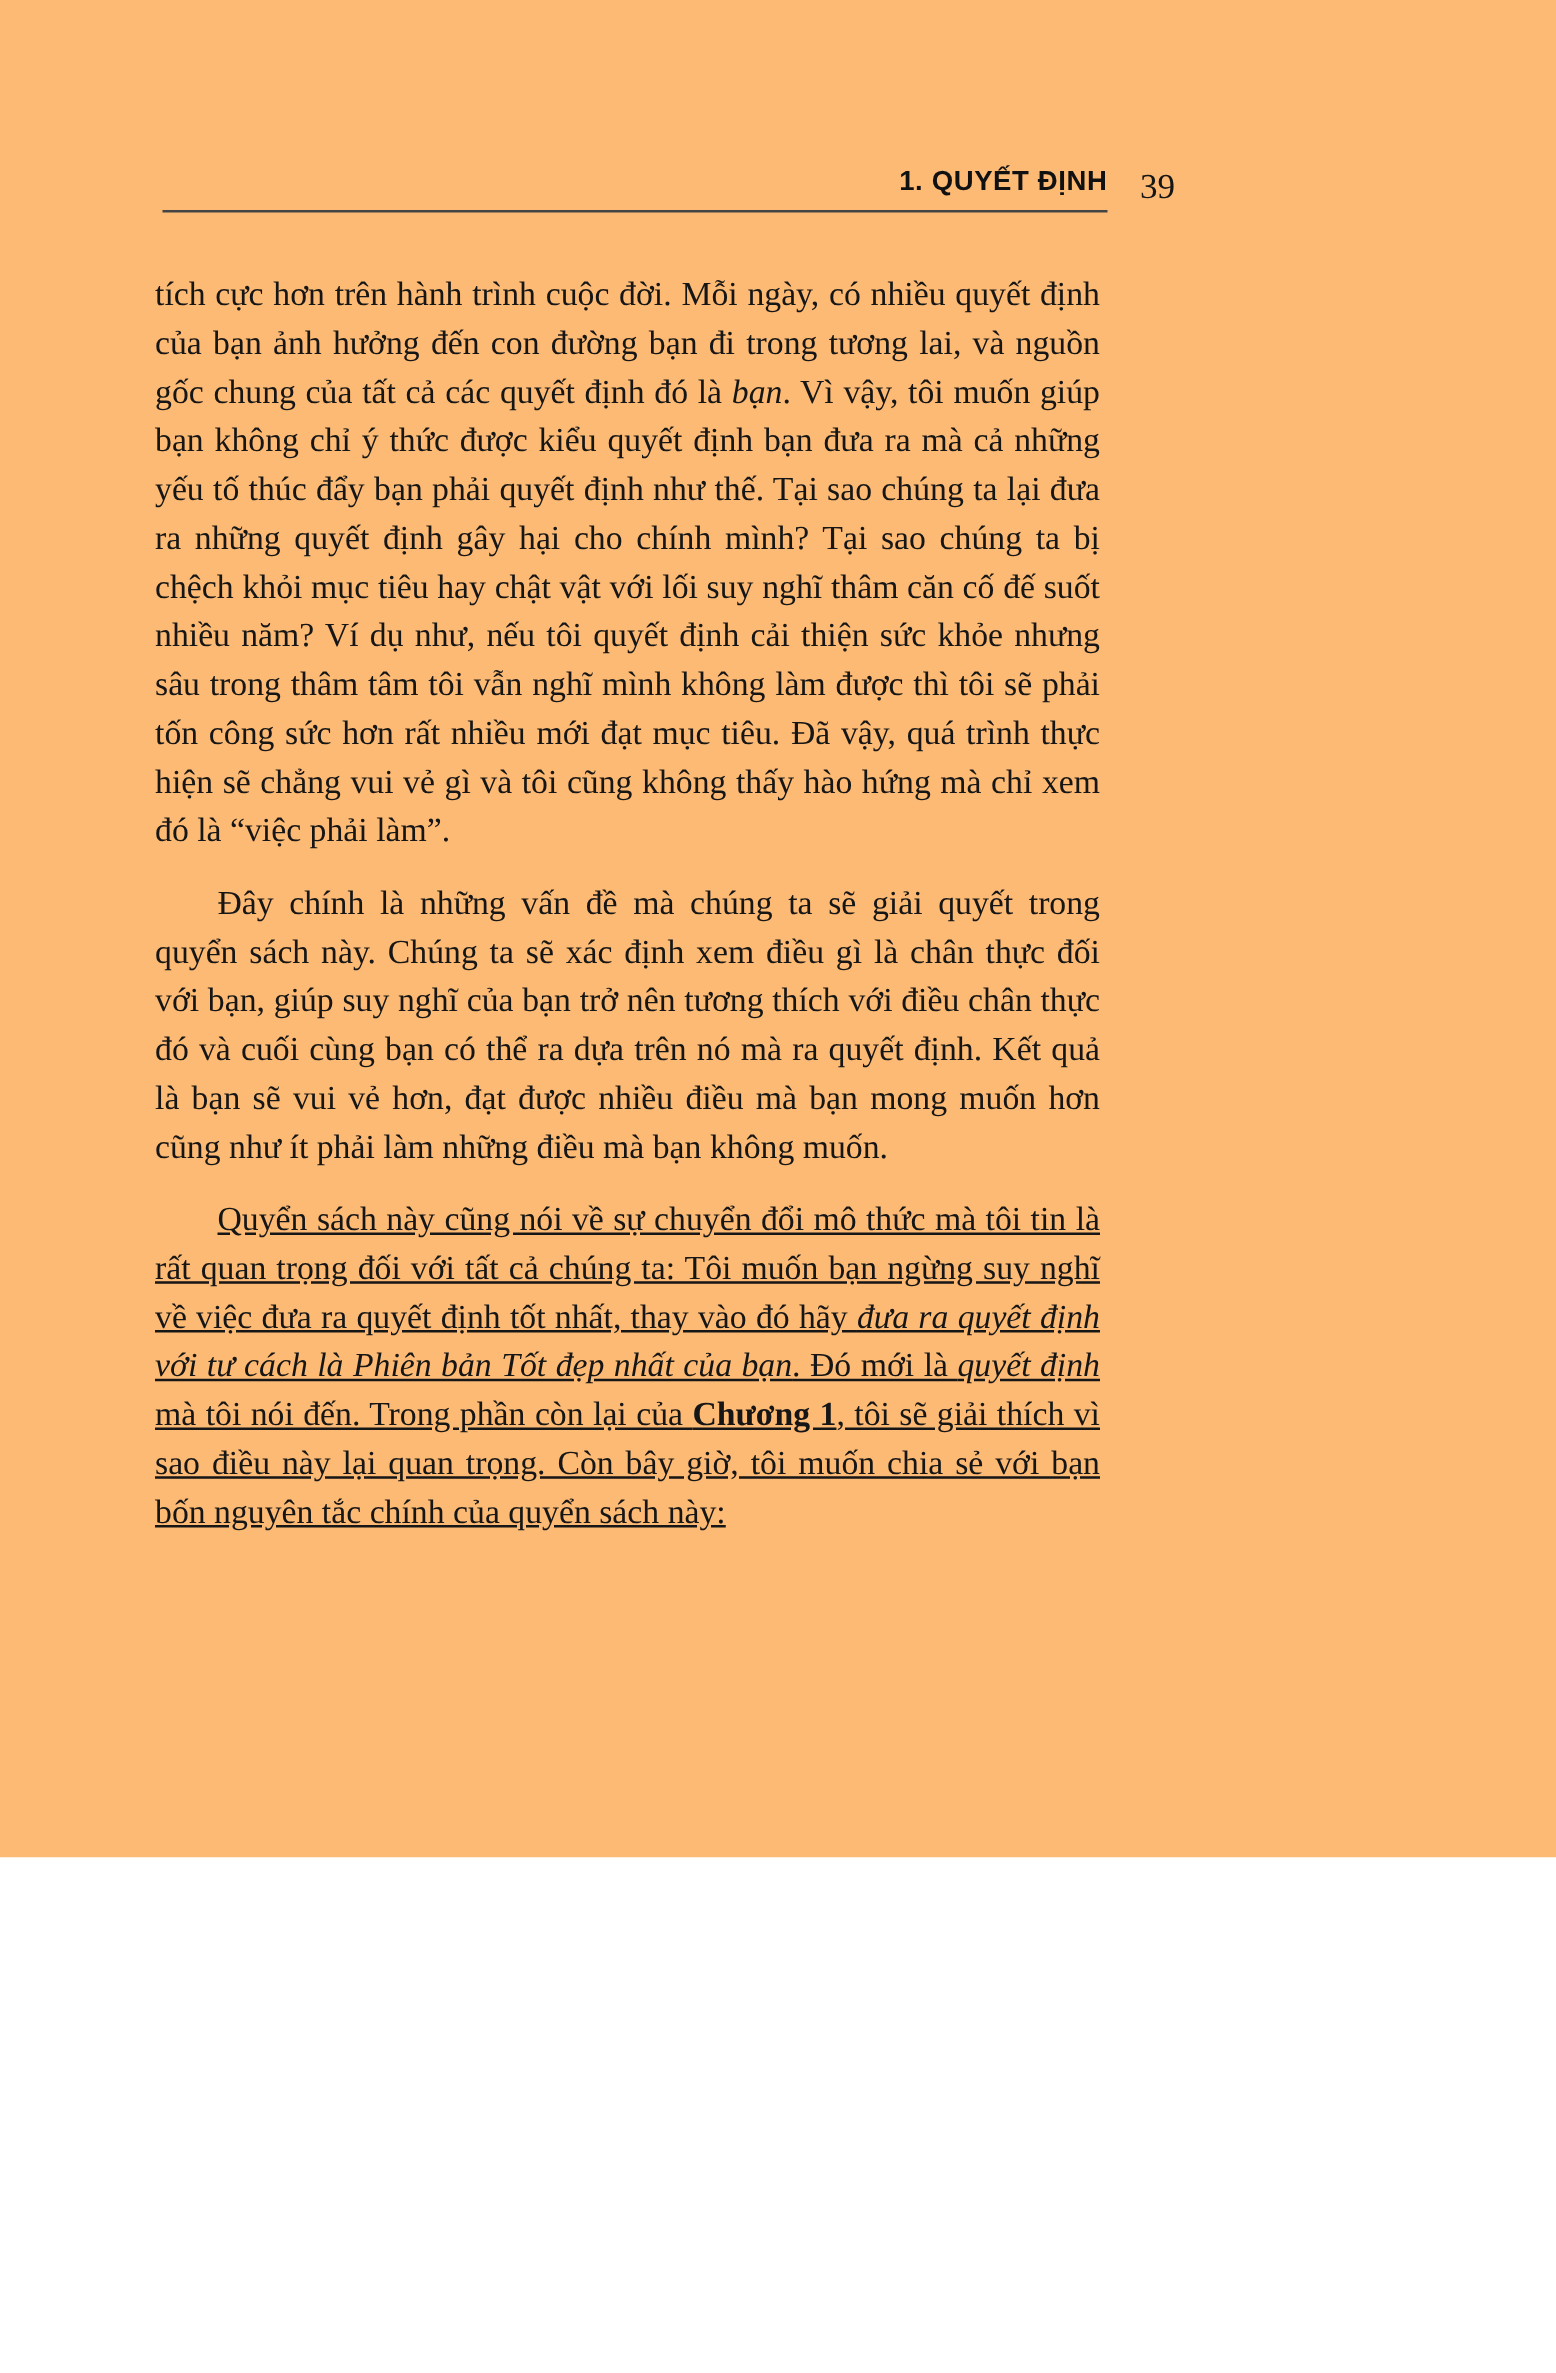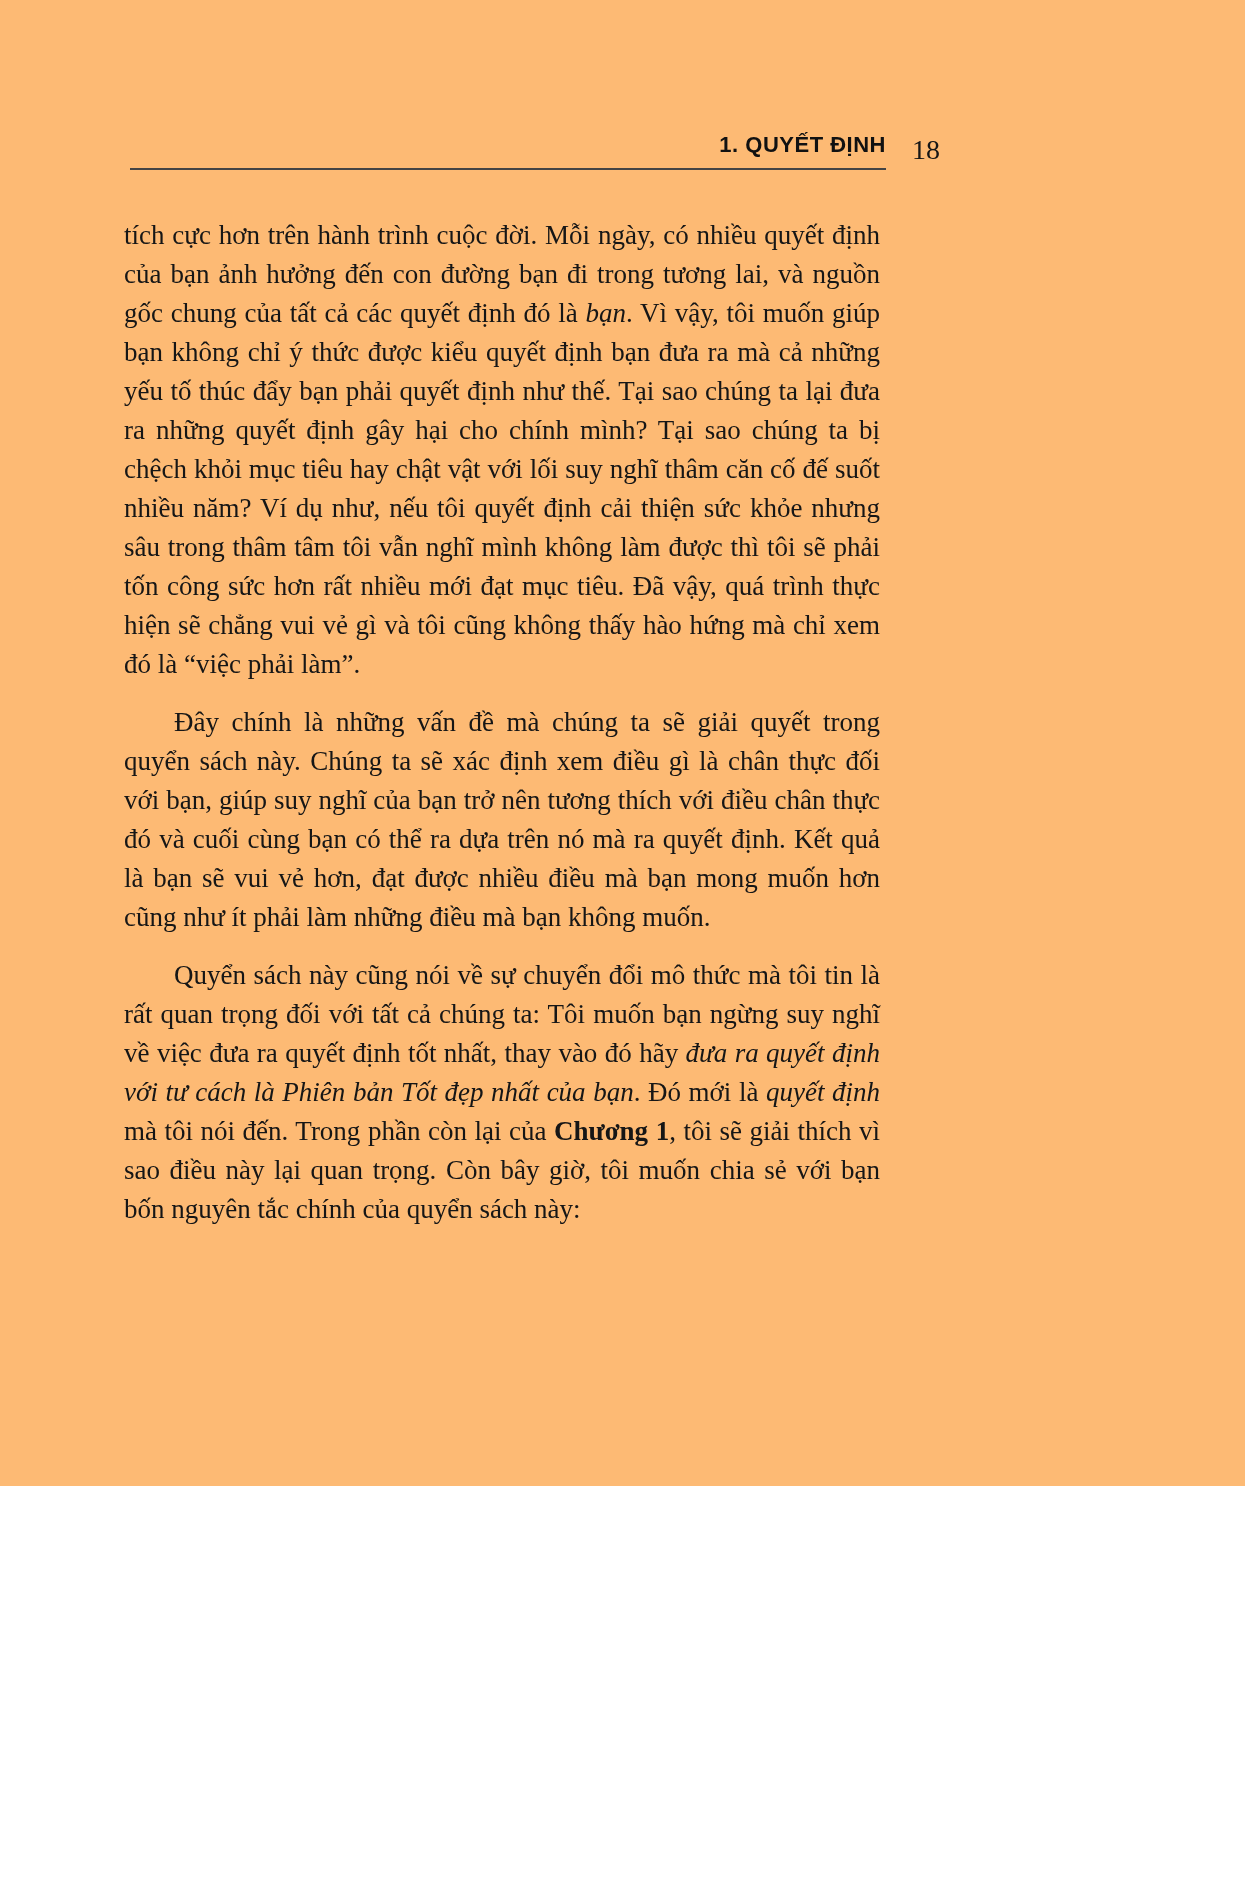--- a/index.html
+++ b/index.html
@@ -55,36 +55,37 @@
     text-align: justify;
   }
   .para {
     margin: 0 0 19px 0;
   }
   .para.indent {
     text-indent: 50px;
   }
   .para:last-child {
     margin-bottom: 0;
+    text-decoration: underline;
   }
   .normal { font-style: normal; font-weight: normal; }
   .italic { font-style: italic; }
   .bold   { font-weight: bold; }
 </style>
 </head>
 <body>
 
 <div class="page">
 
   <div class="header">
     <div class="running-title">1. QUYẾT ĐỊNH</div>
     <hr class="header-rule">
   </div>
 
-  <div class="page-number">18</div>
+  <div class="page-number">39</div>
 
   <div class="text-block">
       <p class="para"><span class="normal">tích cực hơn trên hành trình cuộc đời. Mỗi ngày, có nhiều quyết định của bạn ảnh hưởng đến con đường bạn đi trong tương lai, và nguồn gốc chung của tất cả các quyết định đó là </span><span class="italic">bạn</span><span class="normal">. Vì vậy, tôi muốn giúp bạn không chỉ ý thức được kiểu quyết định bạn đưa ra mà cả những yếu tố thúc đẩy bạn phải quyết định như thế. Tại sao chúng ta lại đưa ra những quyết định gây hại cho chính mình? Tại sao chúng ta bị chệch khỏi mục tiêu hay chật vật với lối suy nghĩ thâm căn cố đế suốt nhiều năm? Ví dụ như, nếu tôi quyết định cải thiện sức khỏe nhưng sâu trong thâm tâm tôi vẫn nghĩ mình không làm được thì tôi sẽ phải tốn công sức hơn rất nhiều mới đạt mục tiêu. Đã vậy, quá trình thực hiện sẽ chẳng vui vẻ gì và tôi cũng không thấy hào hứng mà chỉ xem đó là “việc phải làm”.</span></p>
       <p class="para indent"><span class="normal">Đây chính là những vấn đề mà chúng ta sẽ giải quyết trong quyển sách này. Chúng ta sẽ xác định xem điều gì là chân thực đối với bạn, giúp suy nghĩ của bạn trở nên tương thích với điều chân thực đó và cuối cùng bạn có thể ra dựa trên nó mà ra quyết định. Kết quả là bạn sẽ vui vẻ hơn, đạt được nhiều điều mà bạn mong muốn hơn cũng như ít phải làm những điều mà bạn không muốn.</span></p>
       <p class="para indent"><span class="normal">Quyển sách này cũng nói về sự chuyển đổi mô thức mà tôi tin là rất quan trọng đối với tất cả chúng ta: Tôi muốn bạn ngừng suy nghĩ về việc đưa ra quyết định tốt nhất, thay vào đó hãy </span><span class="italic">đưa ra quyết định với tư cách là Phiên bản Tốt đẹp nhất của bạn</span><span class="normal">. Đó mới là </span><span class="italic">quyết định</span><span class="normal"> mà tôi nói đến. Trong phần còn lại của </span><span class="bold">Chương 1</span><span class="normal">, tôi sẽ giải thích vì sao điều này lại quan trọng. Còn bây giờ, tôi muốn chia sẻ với bạn bốn nguyên tắc chính của quyển sách này:</span></p>
     </div>
 
 </div>
 
 </body></html>

